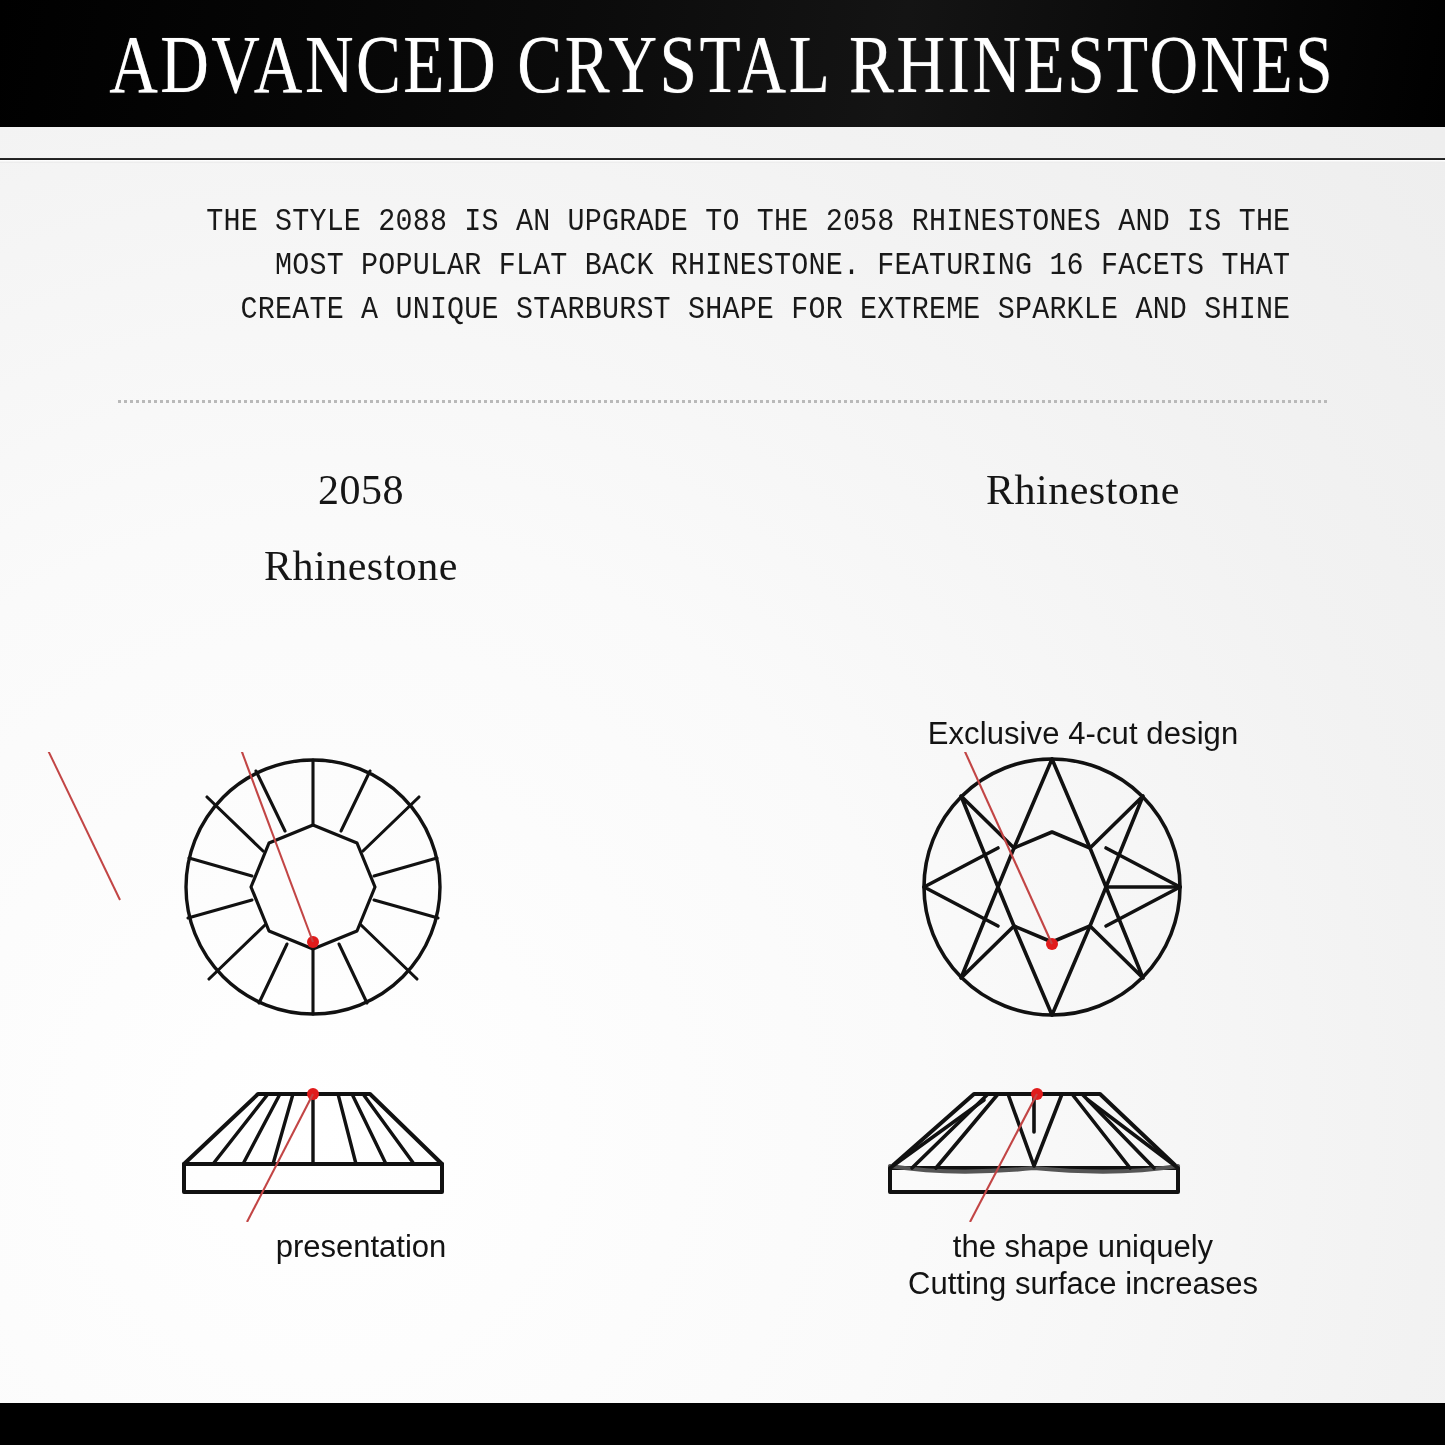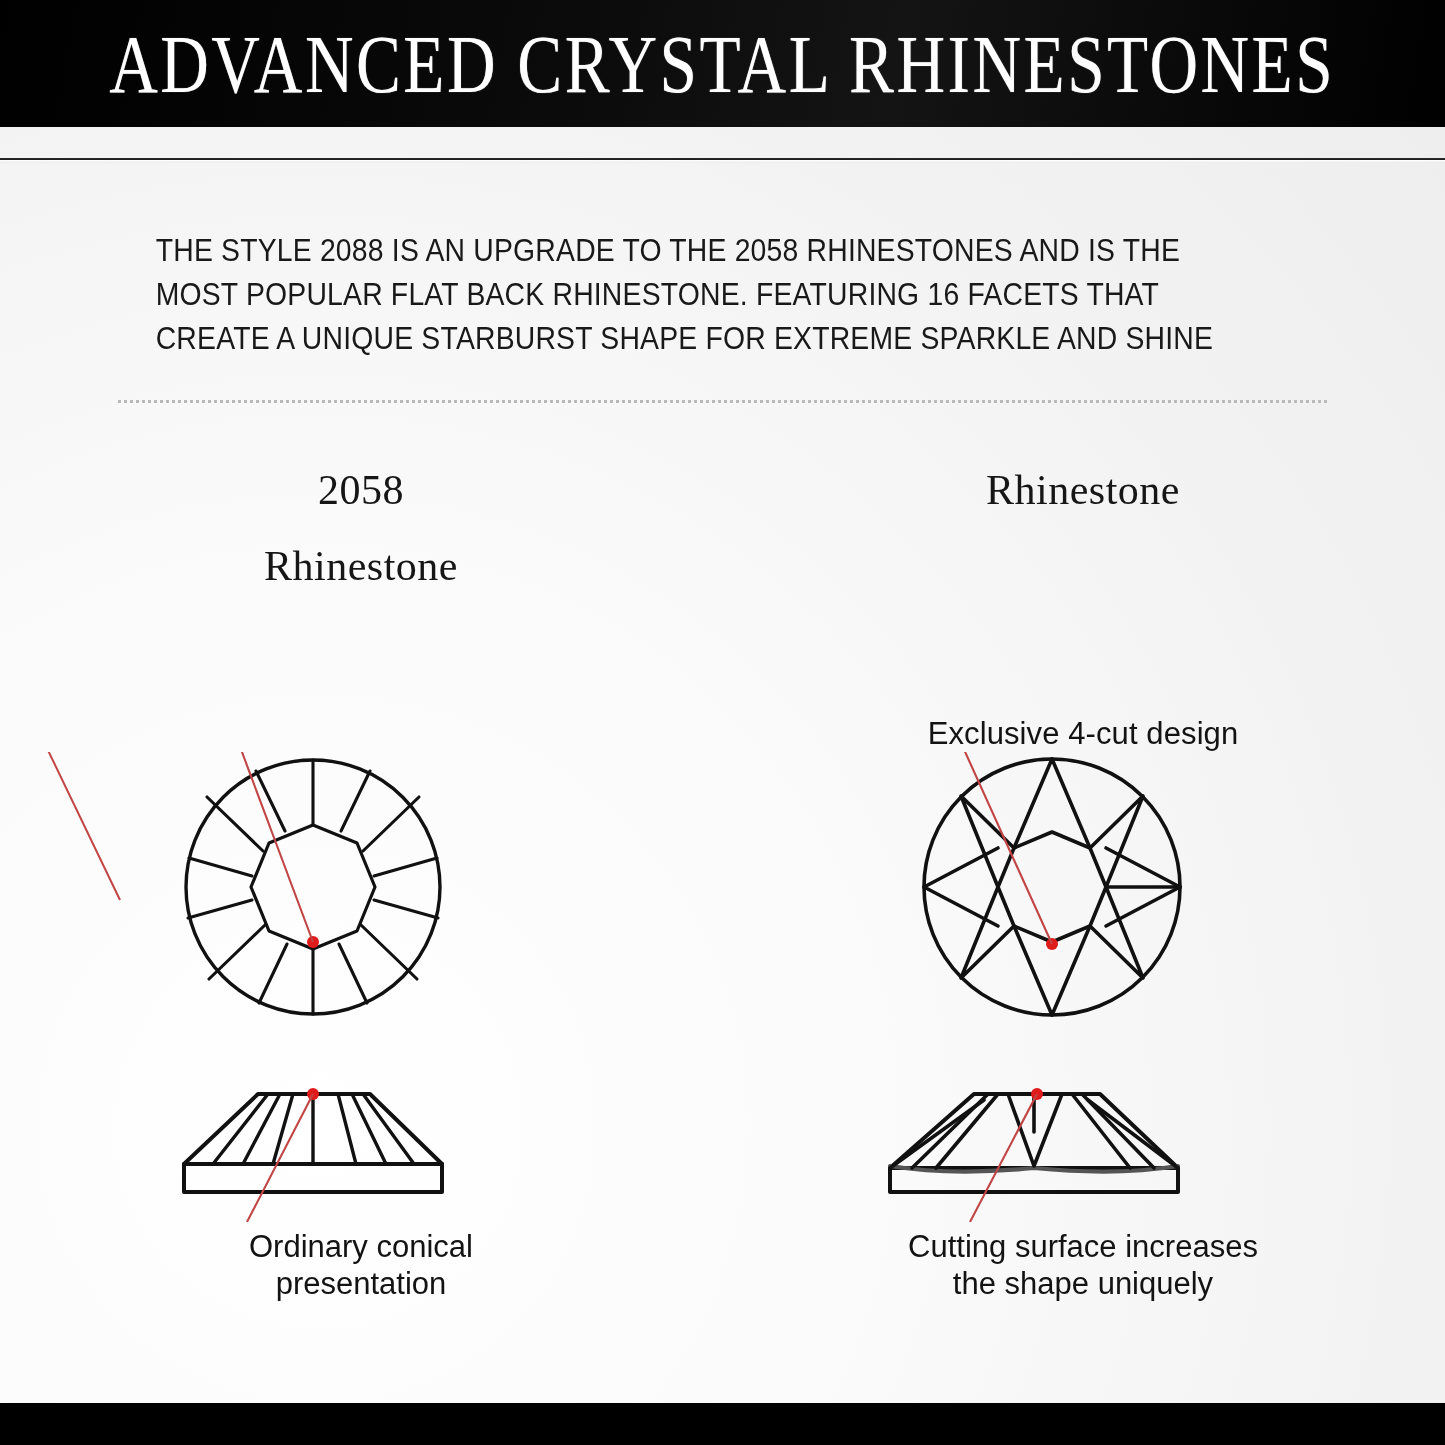--- a/index.html
+++ b/index.html
@@ -66,25 +66,25 @@
     width: 1445px;
     height: 42px;
     background: #000000;
   }
 
   
   .intro {
     position: absolute;
     left: 50%;
     transform: translateX(-50%);
-    top: 228px;
+    top: 200px;
     width: 1220px;
-    text-align: left;
+    text-align: right;
     color: #191919;
-    font-family: Liberation Sans, sans-serif;
+    font-family: Liberation Mono, monospace;
     font-size: 30.5px;
     line-height: 44px;
     letter-spacing: 0.2px;
   }
   .intro .ln {
     display: block;
     white-space: nowrap;
     transform: scaleX(0.93);
   }
 
@@ -239,21 +239,20 @@
             <line x1="338" y1="22" x2="356" y2="92"></line>
             <line x1="352" y1="22" x2="386" y2="92"></line>
             <line x1="363" y1="22" x2="414" y2="92"></line>
           </g>
         </g>
         <circle cx="313" cy="22" r="6" fill="#E01B1B"></circle>
         <line x1="313" y1="22" x2="247" y2="150" stroke="#C24545" stroke-width="2.1"></line>
       </svg>
 
       <div class="fig-caption">
-        <span class="cl">Ordinary conical</span>
         <span class="cl">presentation</span>
       </div>
     </div>
 
     <div class="col">
 
       <div class="col-title">
         <span class="t-word">Rhinestone</span>
       </div>
 
@@ -314,22 +313,22 @@
             <path d="M 350 22 L 408 96"></path>
             <path d="M 262 28 L 168 96"></path>
             <path d="M 366 28 L 456 96"></path>
           </g>
         </g>
         <circle cx="315" cy="22" r="6" fill="#E01B1B"></circle>
         <line x1="315" y1="22" x2="248" y2="150" stroke="#C24545" stroke-width="2.1"></line>
       </svg>
 
       <div class="fig-caption">
+        <span class="cl">the shape uniquely</span>
         <span class="cl">Cutting surface increases</span>
-        <span class="cl">the shape uniquely</span>
       </div>
     </div>
 
   </div>
 
   <div class="footer-bar"></div>
 
 </div>
 
 </body></html>

